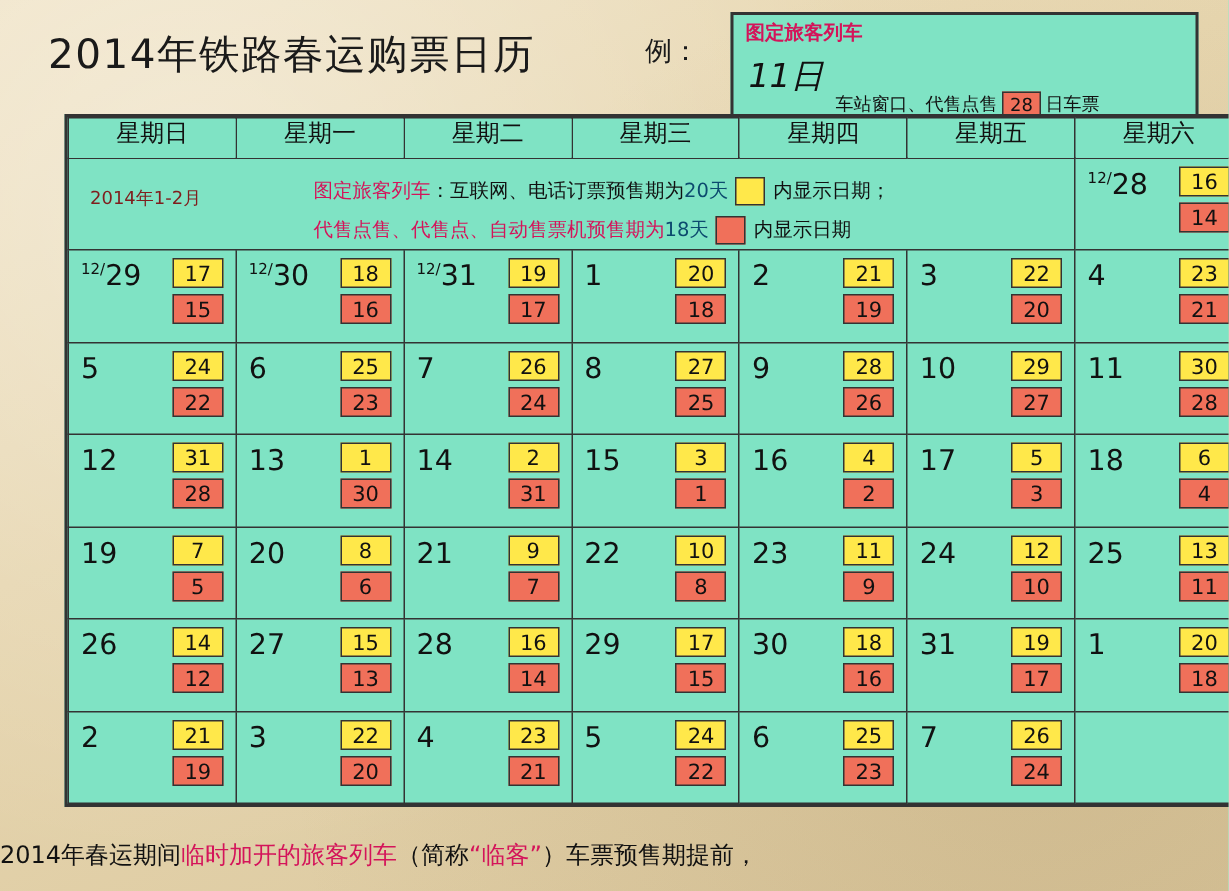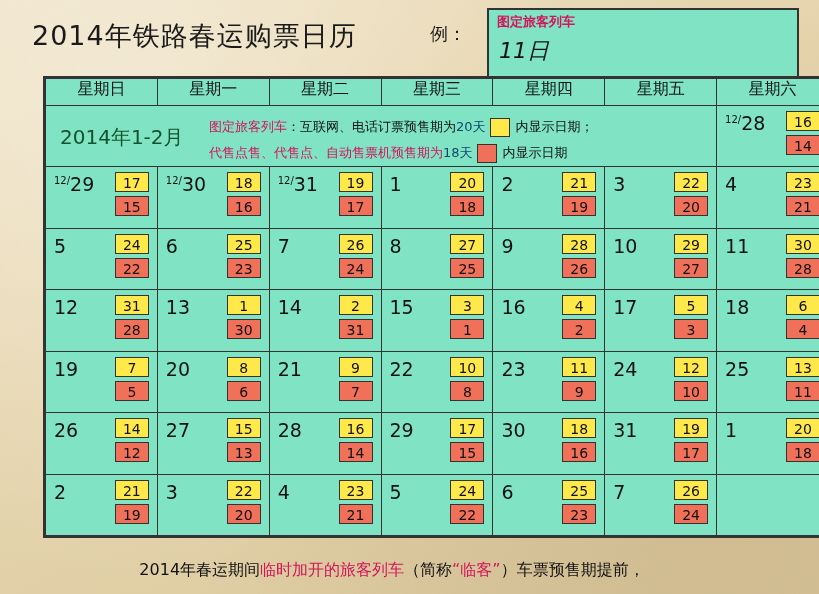--- a/index.html
+++ b/index.html
@@ -162,22 +162,22 @@
 
   
   .note-cell {
     position: relative;
     height: 100%;
   }
   .note-left {
     position: absolute;
     left: 14px;
     top: 18px;
-    font-size: 20px;
-    color: #14532d;
+    font-size: 12px;
+    color: #7f1d1d;
     white-space: nowrap;
   }
   .note-line {
     position: absolute;
     font-size: 13px;
     color: #111;
     white-space: nowrap;
   }
   .note-line.l1 { left: 163px; top: 12px; }
   .note-line.l2 { left: 163px; top: 38px; }
@@ -193,37 +193,39 @@
     box-sizing: border-box;
   }
   .note-chip.yellow { background: #ffe84a; }
   .note-chip.red { background: #f0705a; }
 
   .footer {
     position: absolute;
     left: 0;
     top: 560px;
     width: 784px;
-    text-align: center;
     font-size: 16px;
     color: #111;
   }
   .footer .em { color: #d4145a; }
 </style>
 </head>
 <body>
 
 <div class="paper"></div>
 
 <div class="title">2014年铁路春运购票日历</div>
 <div class="example-label">例：</div>
 
 <div class="legend-box">
   <div class="legend-title">图定旅客列车</div>
   <div class="legend-day">11日</div>
+  <div class="legend-row r2">
+    <span>车站窗口、代售点售</span><span class="chip red">28</span><span>日车票</span>
+  </div>
 </div>
 
 <div class="cal">
   <table class="grid">
     <thead>
       <tr>
         <th>星期日</th>
         <th>星期一</th>
         <th>星期二</th>
         <th>星期三</th>

